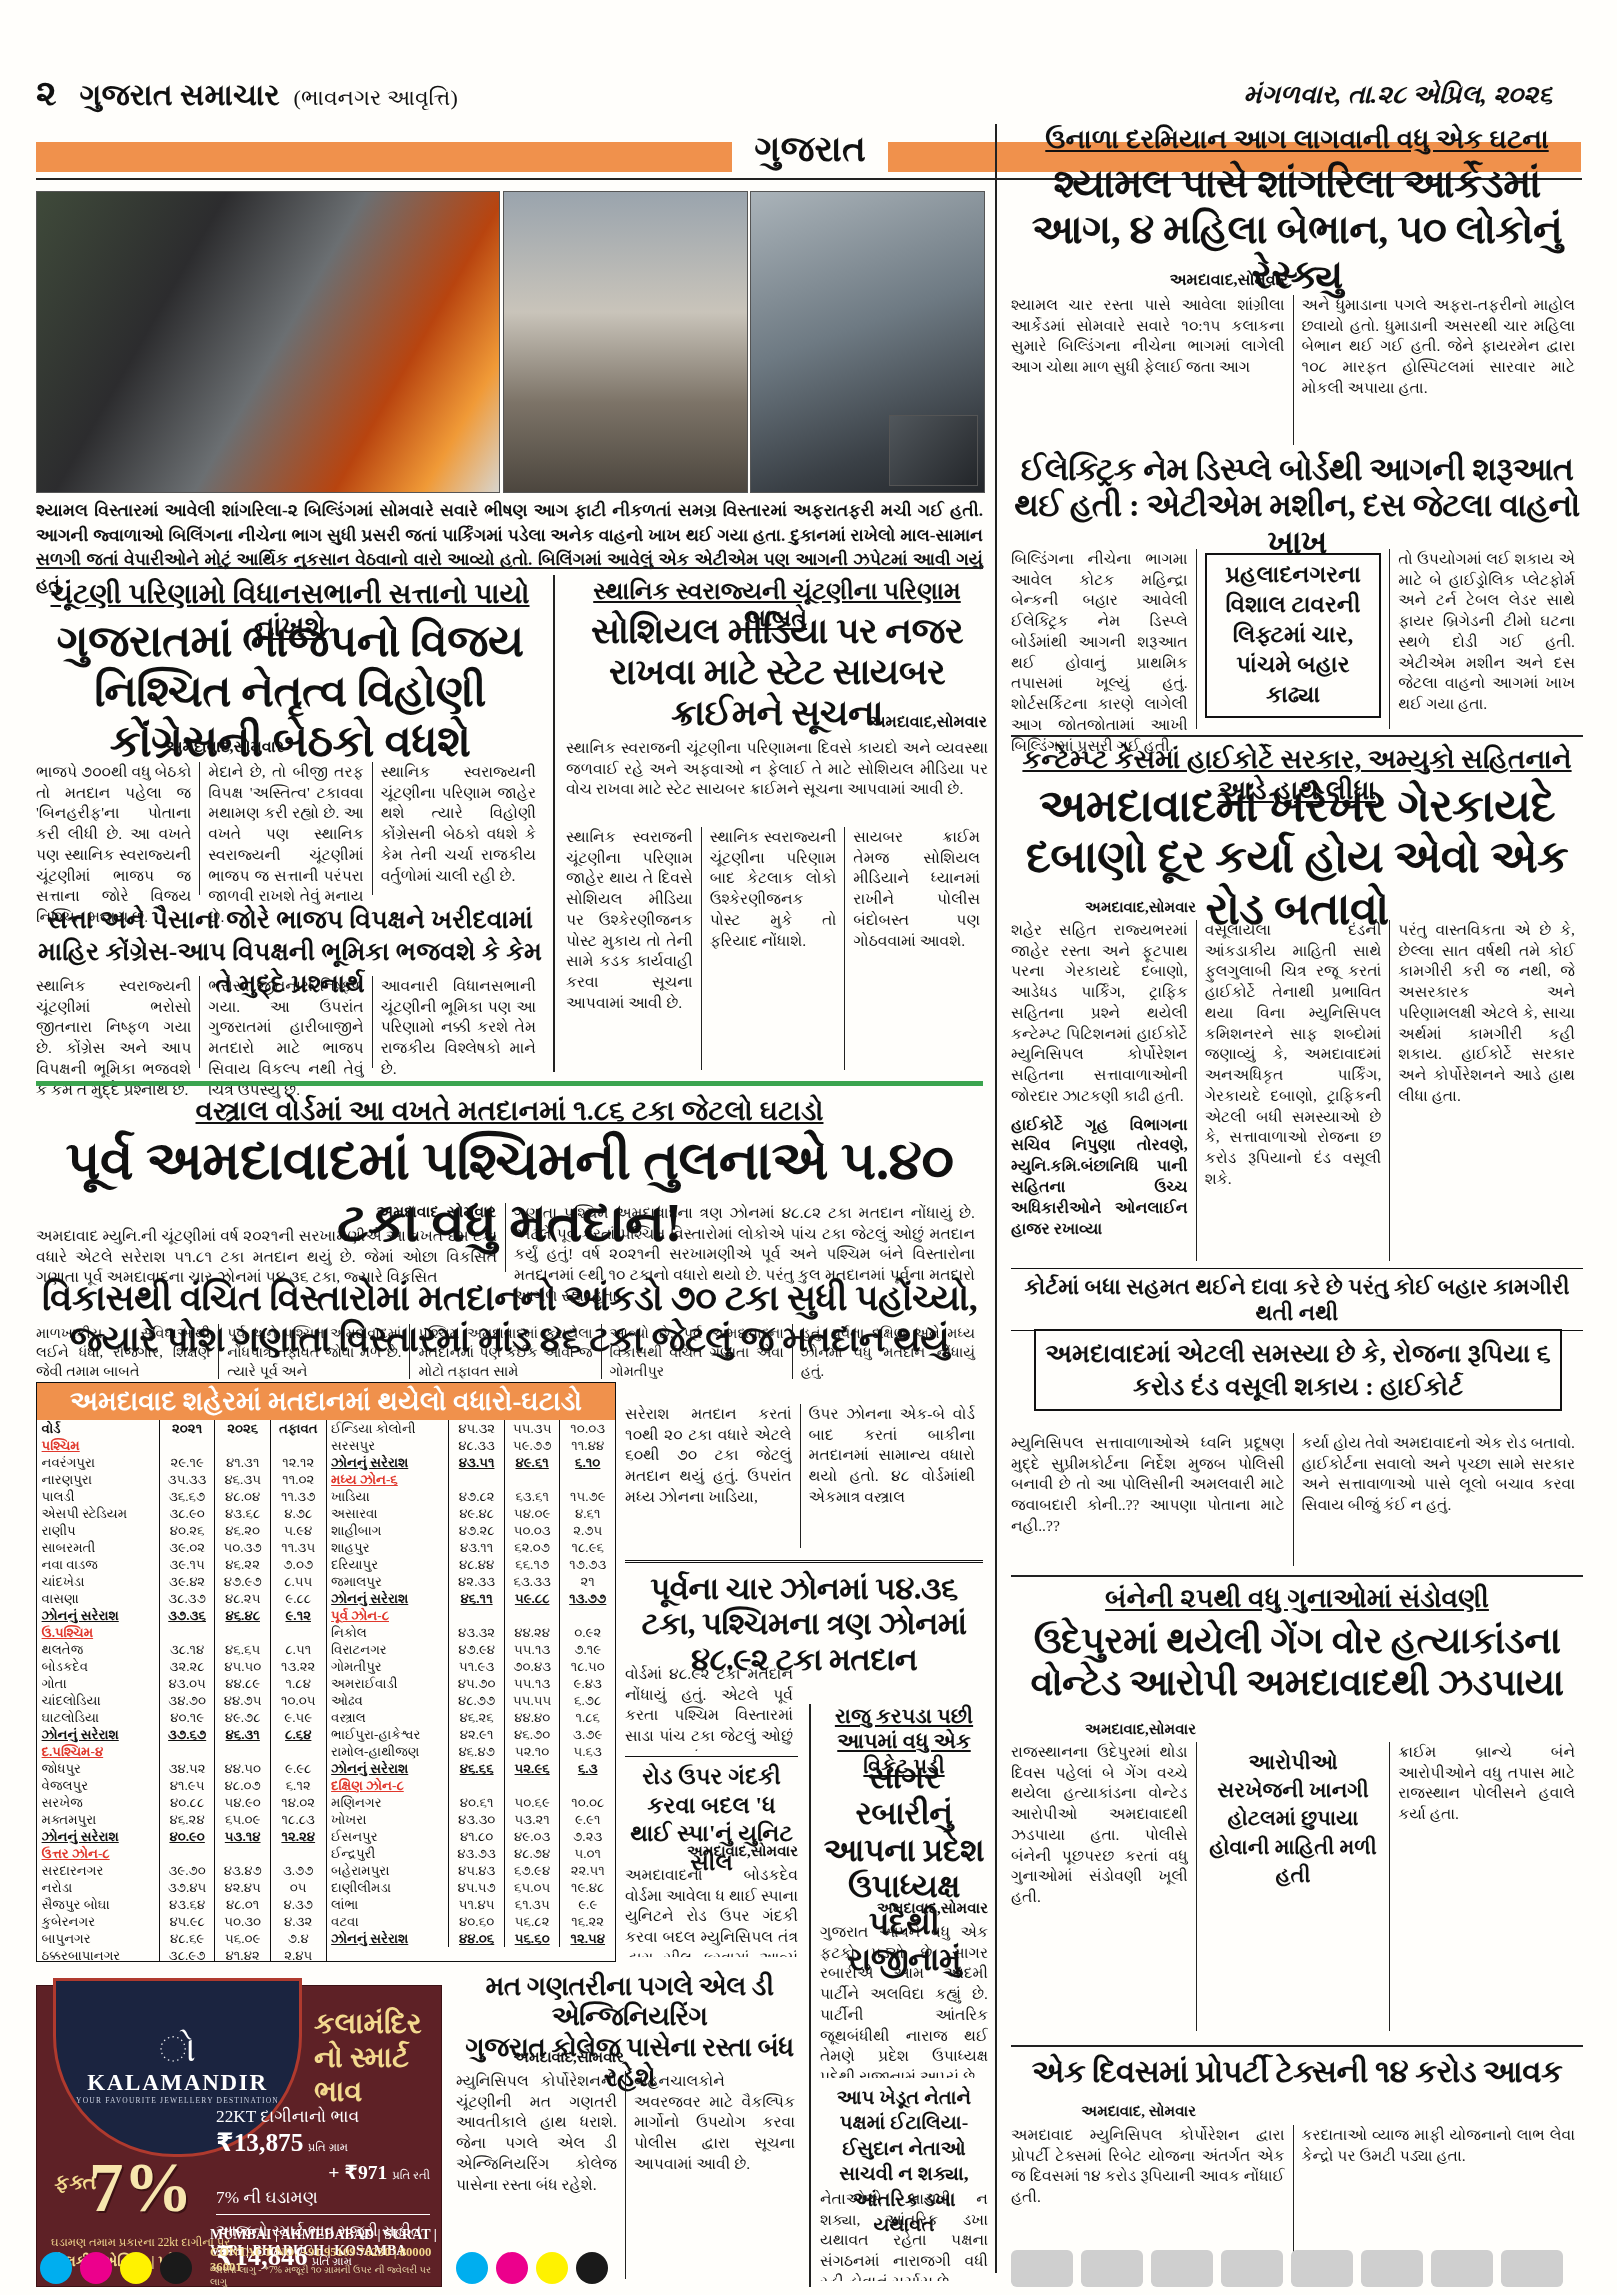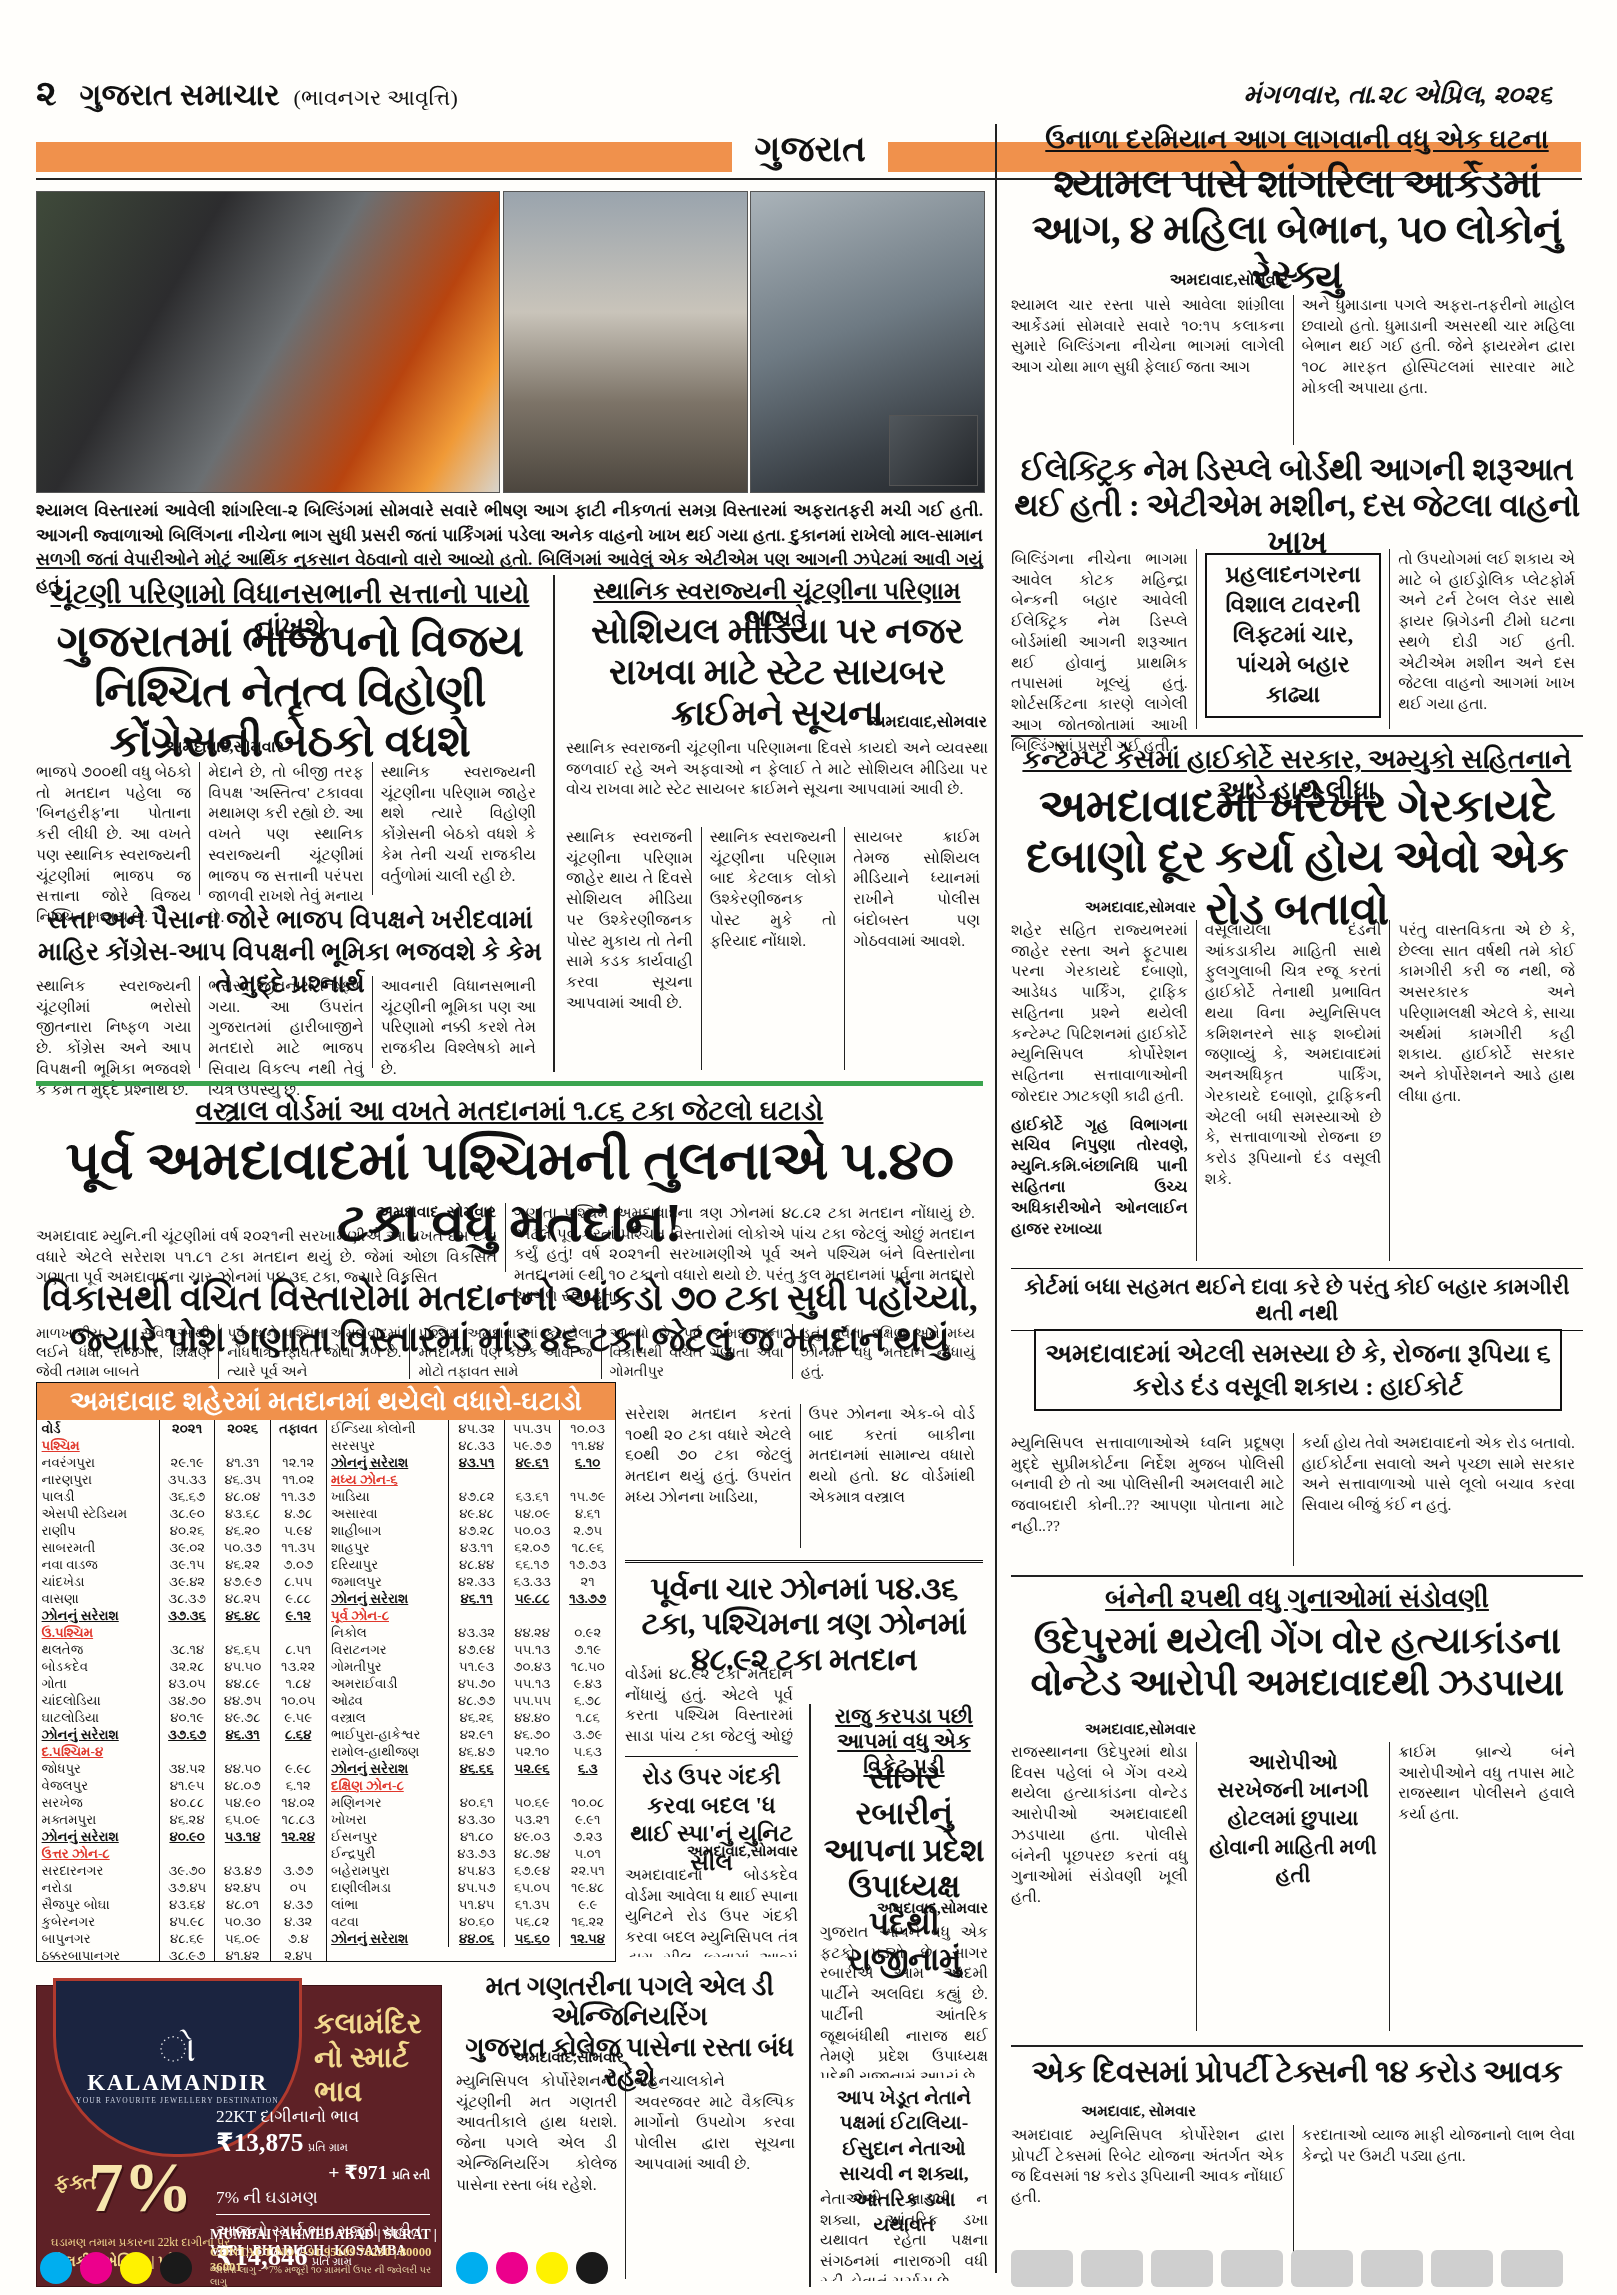--- a/index.html
+++ b/index.html
@@ -603,21 +603,21 @@
     <div class="abs b gold" style="left:17.3px;top:184px;font-size:21px;">ફક્ત</div>
     <div class="abs ad-big" style="left:52px;top:168px;">7%</div>
     <div class="abs" style="left:179px;top:121px;width:214px;">
       <div style="font-size:17.3px;">
         <span>22KT દાગીનાનો ભાવ</span>
         <span class="b" style="font-size:25.4px;">₹13,875</span>
         <span style="font-size:11.6px;">પ્રતિ ગ્રામ</span>
       </div>
       <div class="rt b" style="font-size:19.6px;margin-top:3.5px;">
         <span>+ ₹971</span>
-        <span style="font-size:11.6px;font-weight:bold;">પ્રતિ રતી</span>
+        <span style="font-size:11.6px;font-weight:normal;">પ્રતિ રતી</span>
       </div>
       <div style="font-size:17.3px;margin-top:4.6px;border-bottom:1.7px solid #fff;padding-bottom:5.8px;">7% ની ઘડામણ</div>
       <div style="font-size:16px;margin-top:7px;">
         <span>આજનો સ્માર્ટ ભાવ મજૂરી સહીત</span>
         <span class="b" style="font-size:26.6px;">₹14,846</span>
         <span style="font-size:11.6px;">પ્રતિ ગ્રામ</span>
       </div>
     </div>
     <div class="abs gold" style="left:14px;top:250px;font-size:11.6px;">ઘડામણ તમામ પ્રકારના 22kt દાગીના પર</div>
     <div class="abs b gold" style="left:14px;top:267px;font-size:15px;">પોલકી | એન્ટિક | પ્લેન</div>

